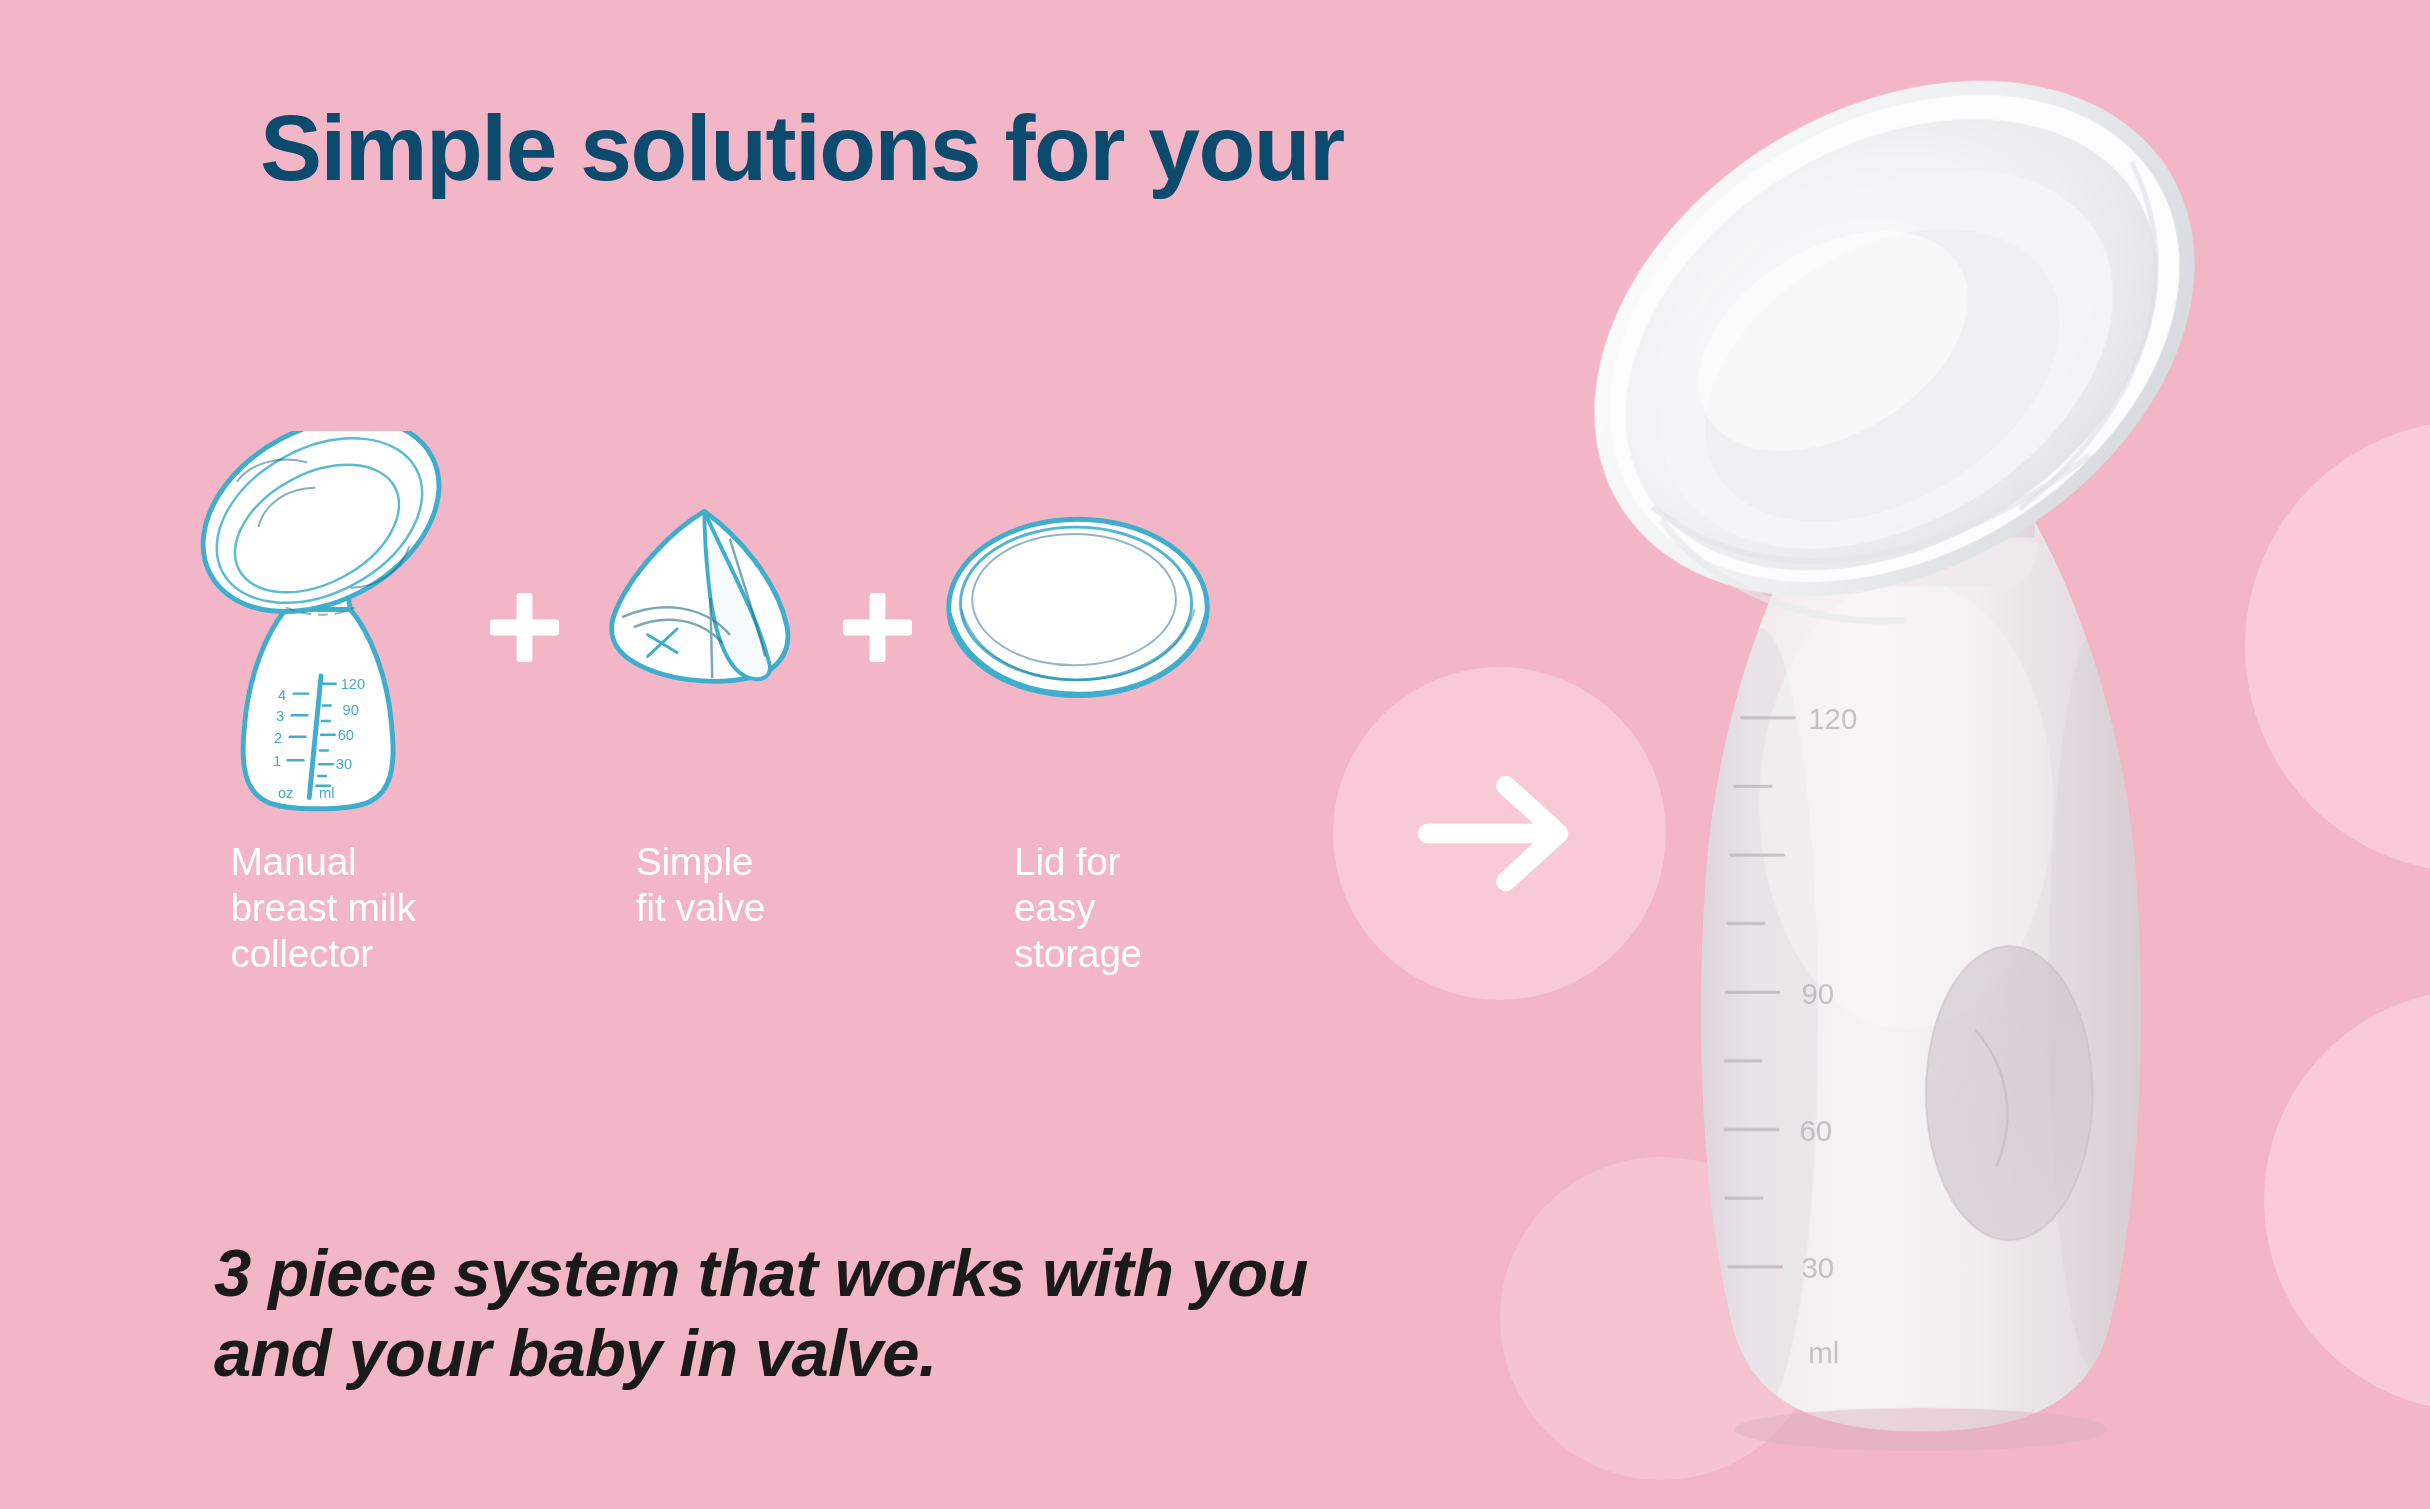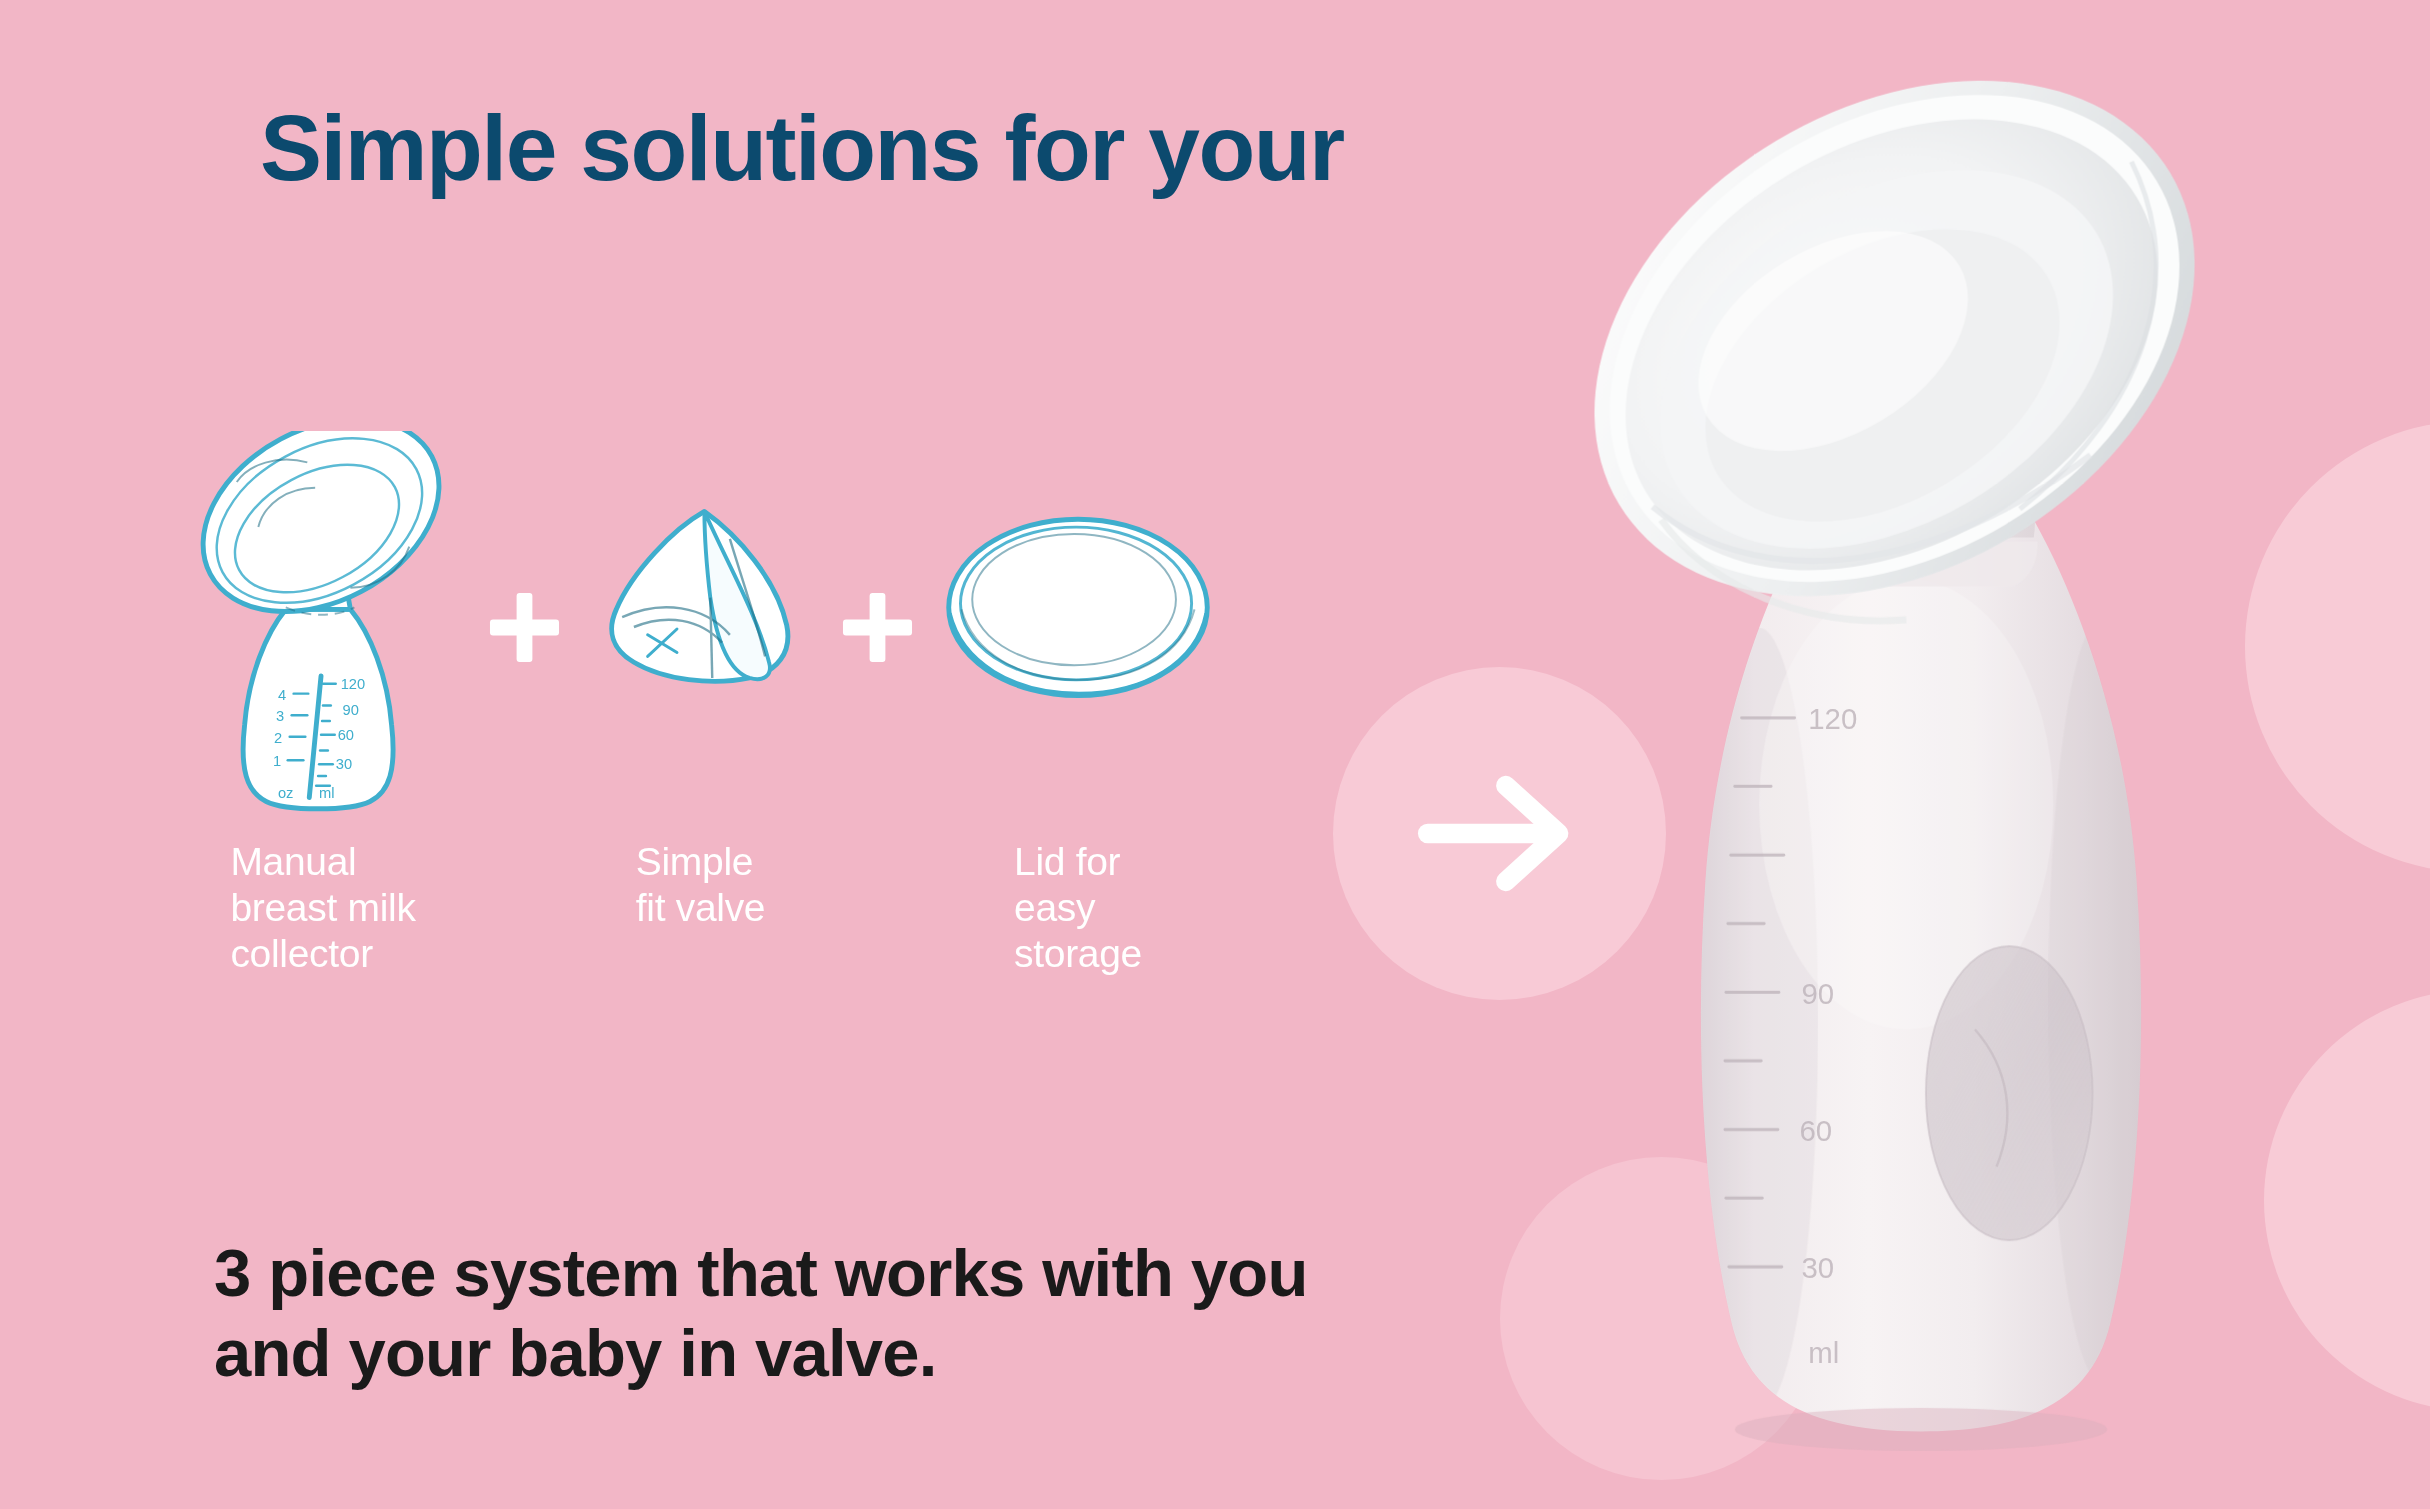--- a/index.html
+++ b/index.html
@@ -62,21 +62,21 @@
   }
 
   
   .product { position:absolute; left:1514px; top:59px; width:814px; height:1392px; }
   .product svg { display:block; width:100%; height:100%; }
 
   
   .tagline {
     position:absolute; left:214px; top:1233px; width:1274px;
     font-size:67px; line-height:1.2; font-weight:700;
-    letter-spacing:-0.8px; color:#1A1A1A;
+    letter-spacing:-0.8px; color:#1A1A1A;font-style:italic;
   }
 </style>
 </head>
 <body>
 
 <div class="bg-circles">
   <div class="bg-circle" id="bgc-behind-prod"></div>
   <div class="bg-circle" id="bgc-right-top"></div>
   <div class="bg-circle" id="bgc-right-bot"></div>
 </div>

